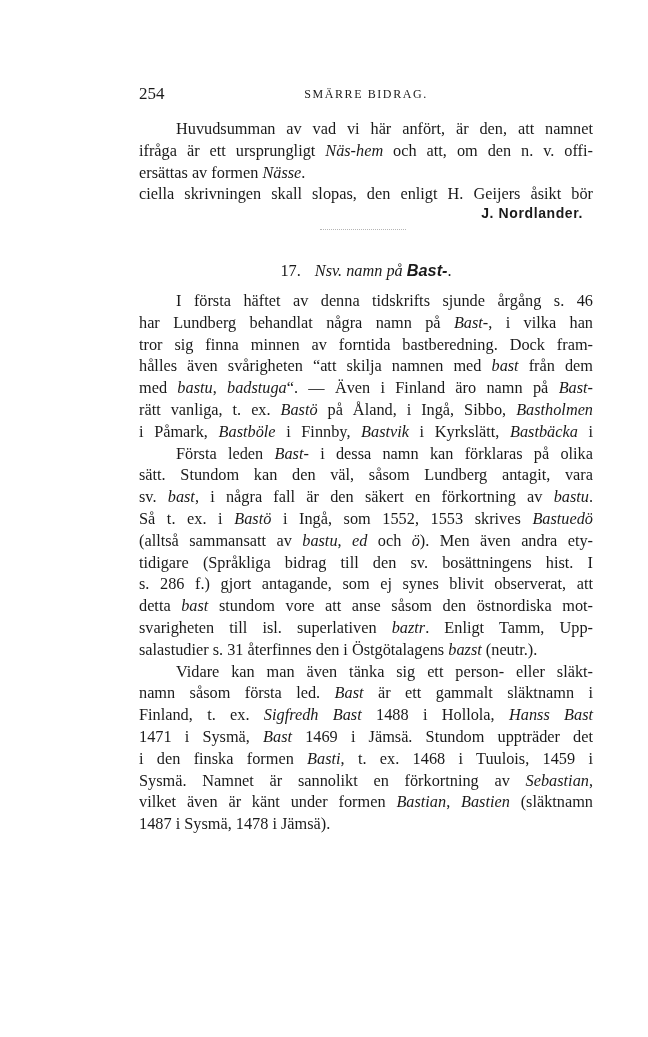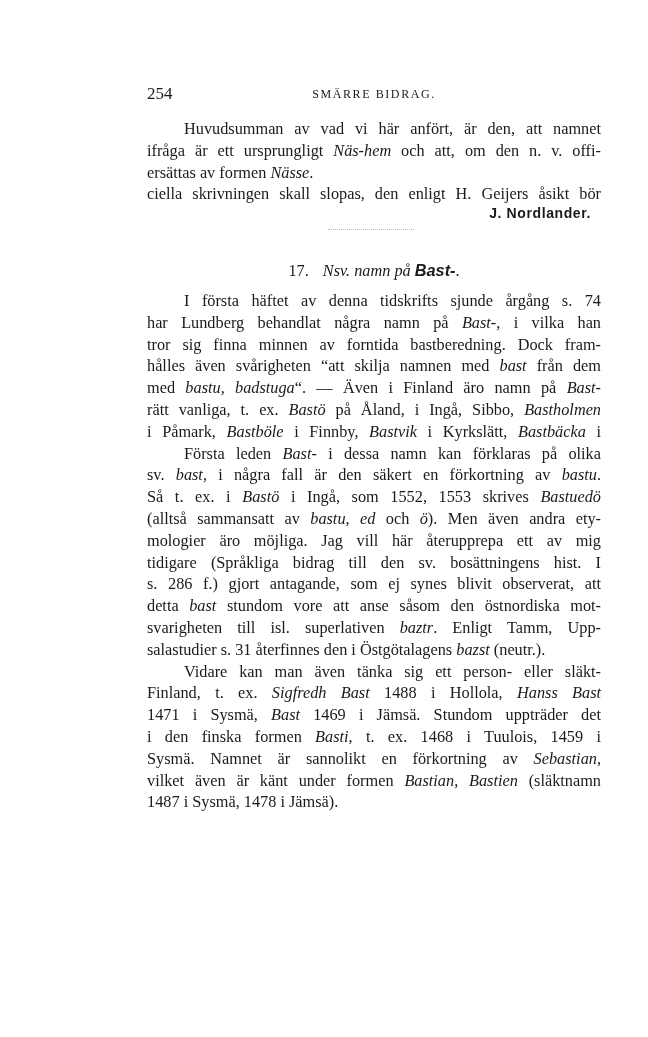--- a/index.html
+++ b/index.html
@@ -10,21 +10,21 @@
     body {
       width: 648px;
       height: 1037px;
       position: relative;
       overflow: hidden;
       font-family: "Liberation Serif", "DejaVu Serif", serif;
       color: #1a1a1a;
     }
     .page {
       position: absolute;
-      left: 16px; top: 0;
+      left: 8px; top: 0;
       width: 548px; height: 1037px;
     }
     .running-head {
       position: absolute;
       top: 84px;
       left: 131px;
       width: 454px;
       height: 20px;
     }
     .page-number {
@@ -116,42 +116,43 @@
     </div>
 
   <div class="signature">J. Nordlander.</div>
 
   <div class="divider"></div>
 
   <div class="section-heading"><span class="num">17.</span><span class="it">Nsv. namn på </span><span class="bi">Bast-</span><span>.</span></div>
 
   <div class="block" id="sec2" style="top:290px;">
       <div>
-        <span class="line indent"><span>I första häftet av denna tidskrifts sjunde årgång s. 74</span></span>
+        <span class="line indent"><span>I första häftet av denna tidskrifts sjunde årgång s. 46</span></span>
         <span class="line"><span>har Lundberg behandlat några namn på </span><span class="it">Bast-</span><span>, i vilka han</span></span>
         <span class="line"><span>tror sig finna minnen av forntida bastberedning. Dock fram-</span></span>
         <span class="line"><span>hålles även svårigheten “att skilja namnen med </span><span class="it">bast</span><span> från dem</span></span>
         <span class="line"><span>med </span><span class="it">bastu</span><span>, </span><span class="it">badstuga</span><span>“. — Även i Finland äro namn på </span><span class="it">Bast-</span></span>
         <span class="line"><span>rätt vanliga, t. ex. </span><span class="it">Bastö</span><span> på Åland, i Ingå, Sibbo, </span><span class="it">Bastholmen</span></span>
         <span class="line"><span>i Påmark, </span><span class="it">Bastböle</span><span> i Finnby, </span><span class="it">Bastvik</span><span> i Kyrkslätt, </span><span class="it">Bastbäcka</span><span> i</span></span>
       </div>
       <div>
         <span class="line indent"><span>Första leden </span><span class="it">Bast-</span><span> i dessa namn kan förklaras på olika</span></span>
+        <span class="line"><span>sätt. Stundom kan den väl, såsom Lundberg antagit, vara</span></span>
         <span class="line"><span>sv. </span><span class="it">bast</span><span>, i några fall är den säkert en förkortning av </span><span class="it">bastu</span><span>.</span></span>
         <span class="line"><span>Så t. ex. i </span><span class="it">Bastö</span><span> i Ingå, som 1552, 1553 skrives </span><span class="it">Bastuedö</span></span>
         <span class="line"><span>(alltså sammansatt av </span><span class="it">bastu</span><span>, </span><span class="it">ed</span><span> och </span><span class="it">ö</span><span>). Men även andra ety-</span></span>
-        <span class="line"><span>mologier äro möjliga. Jag vill här återupprepa ett av mig</span></span>
         <span class="line"><span>tidigare (Språkliga bidrag till den sv. bosättningens hist. I</span></span>
         <span class="line"><span>s. 286 f.) gjort antagande, som ej synes blivit observerat, att</span></span>
         <span class="line"><span>detta </span><span class="it">bast</span><span> stundom vore att anse såsom den östnordiska mot-</span></span>
         <span class="line"><span>svarigheten till isl. superlativen </span><span class="it">baztr</span><span>. Enligt Tamm, Upp-</span></span>
         <span class="line last"><span>salastudier s. 31 återfinnes den i Östgötalagens </span><span class="it">bazst</span><span> (neutr.).</span></span>
       </div>
       <div>
         <span class="line indent"><span>Vidare kan man även tänka sig ett person- eller släkt-</span></span>
+        <span class="line"><span>namn såsom första led. </span><span class="it">Bast</span><span> är ett gammalt släktnamn i</span></span>
         <span class="line"><span>Finland, t. ex. </span><span class="it">Sigfredh Bast</span><span> 1488 i Hollola, </span><span class="it">Hanss Bast</span></span>
         <span class="line"><span>1471 i Sysmä, </span><span class="it">Bast</span><span> 1469 i Jämsä. Stundom uppträder det</span></span>
         <span class="line"><span>i den finska formen </span><span class="it">Basti</span><span>, t. ex. 1468 i Tuulois, 1459 i</span></span>
         <span class="line"><span>Sysmä. Namnet är sannolikt en förkortning av </span><span class="it">Sebastian</span><span>,</span></span>
         <span class="line"><span>vilket även är känt under formen </span><span class="it">Bastian</span><span>, </span><span class="it">Bastien</span><span> (släktnamn</span></span>
         <span class="line last"><span>1487 i Sysmä, 1478 i Jämsä).</span></span>
       </div>
     </div>
 
 </div>

